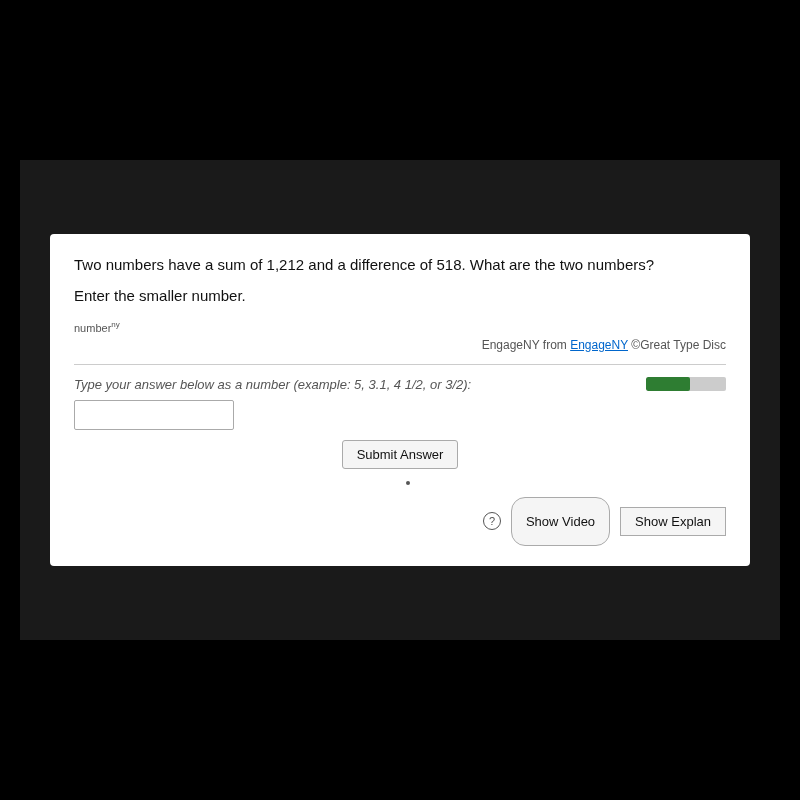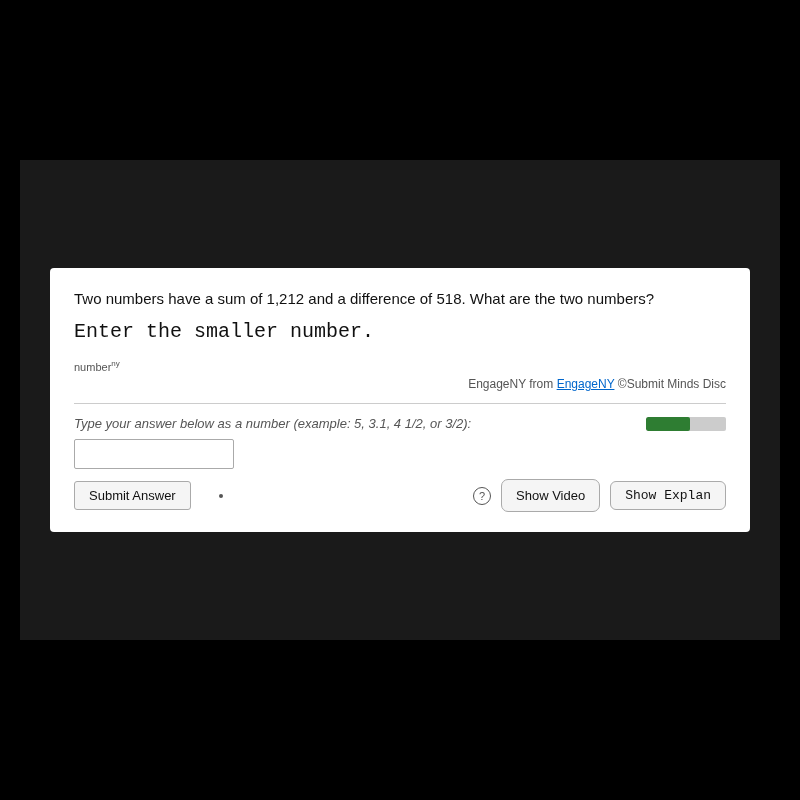--- a/index.html
+++ b/index.html
@@ -34,22 +34,22 @@
 
     .question-text {
       font-family: Arial, sans-serif;
       font-size: 15px;
       color: #111;
       margin-bottom: 10px;
       line-height: 1.5;
     }
 
     .sub-text {
-      font-family: Liberation Mono, monospace;
-      font-size: 20px;
+      font-family: Liberation Sans, sans-serif;
+      font-size: 15px;
       color: #111;
       margin-bottom: 16px;
     }
 
     .engage-logo {
       font-family: Arial, sans-serif;
       font-size: 11px;
       color: #555;
       margin-bottom: 4px;
     }
@@ -123,20 +123,21 @@
     .progress-fill {
       height: 100%;
       background: #2e7d32;
       border-radius: 2px;
     }
 
     .bottom-row {
       display: flex;
       align-items: center;
       gap: 12px;
+      flex-direction: column;
     }
 
     .submit-btn {
       padding: 6px 14px;
       border: 1px solid #aaa;
       background: #f5f5f5;
       border-radius: 3px;
       font-family: Arial, sans-serif;
       font-size: 13px;
       color: #111;
@@ -158,36 +159,36 @@
       display: inline-flex;
       align-items: center;
       justify-content: center;
       font-size: 11px;
       color: #555;
       font-family: Arial, sans-serif;
       cursor: pointer;
     }
 
     .show-video-btn {
-      padding: 8px 14px;
+      padding: 16px 14px;
       border: 1px solid #aaa;
       background: #f5f5f5;
-      border-radius: 7px;
+      border-radius: 14px;
       font-family: Arial, sans-serif;
       font-size: 13px;
       color: #111;
       cursor: pointer;
     }
 
     .show-explain-btn {
       padding: 6px 14px;
       border: 1px solid #aaa;
       background: #f5f5f5;
-      border-radius: 6px;
-      font-family: Liberation Mono, monospace;
+      border-radius: 0;
+      font-family: Liberation Sans, sans-serif;
       font-size: 13px;
       color: #111;
       cursor: pointer;
     }
 
     .dot {
       width: 4px;
       height: 4px;
       background: #555;
       border-radius: 50%;
@@ -200,21 +201,21 @@
 <div class="screen-container">
   <div class="content-panel">
     <p class="question-text">Two numbers have a sum of 1,212 and a difference of 518. What are the two numbers?</p>
     <p class="sub-text">Enter the smaller number.</p>
 
     <div class="engage-logo">
       <span>number</span><sup>ny</sup>
     </div>
 
     <div class="attribution">
-      <span>EngageNY from </span><a href="#">EngageNY</a><span> ©Submit Minds Disc</span>
+      <span>EngageNY from </span><a href="#">EngageNY</a><span> ©Great Type Disc</span>
     </div>
 
     <hr class="divider">
 
     <div class="answer-label-row" style="display:flex; align-items:center; justify-content:space-between; margin-bottom:8px;">
       <p class="answer-label">Type your answer below as a number (example: 5, 3.1, 4 1/2, or 3/2):</p>
       <div class="progress-bar-container">
         <div class="progress-bar">
           <div class="progress-fill" style="width: 55%"></div>
         </div>

